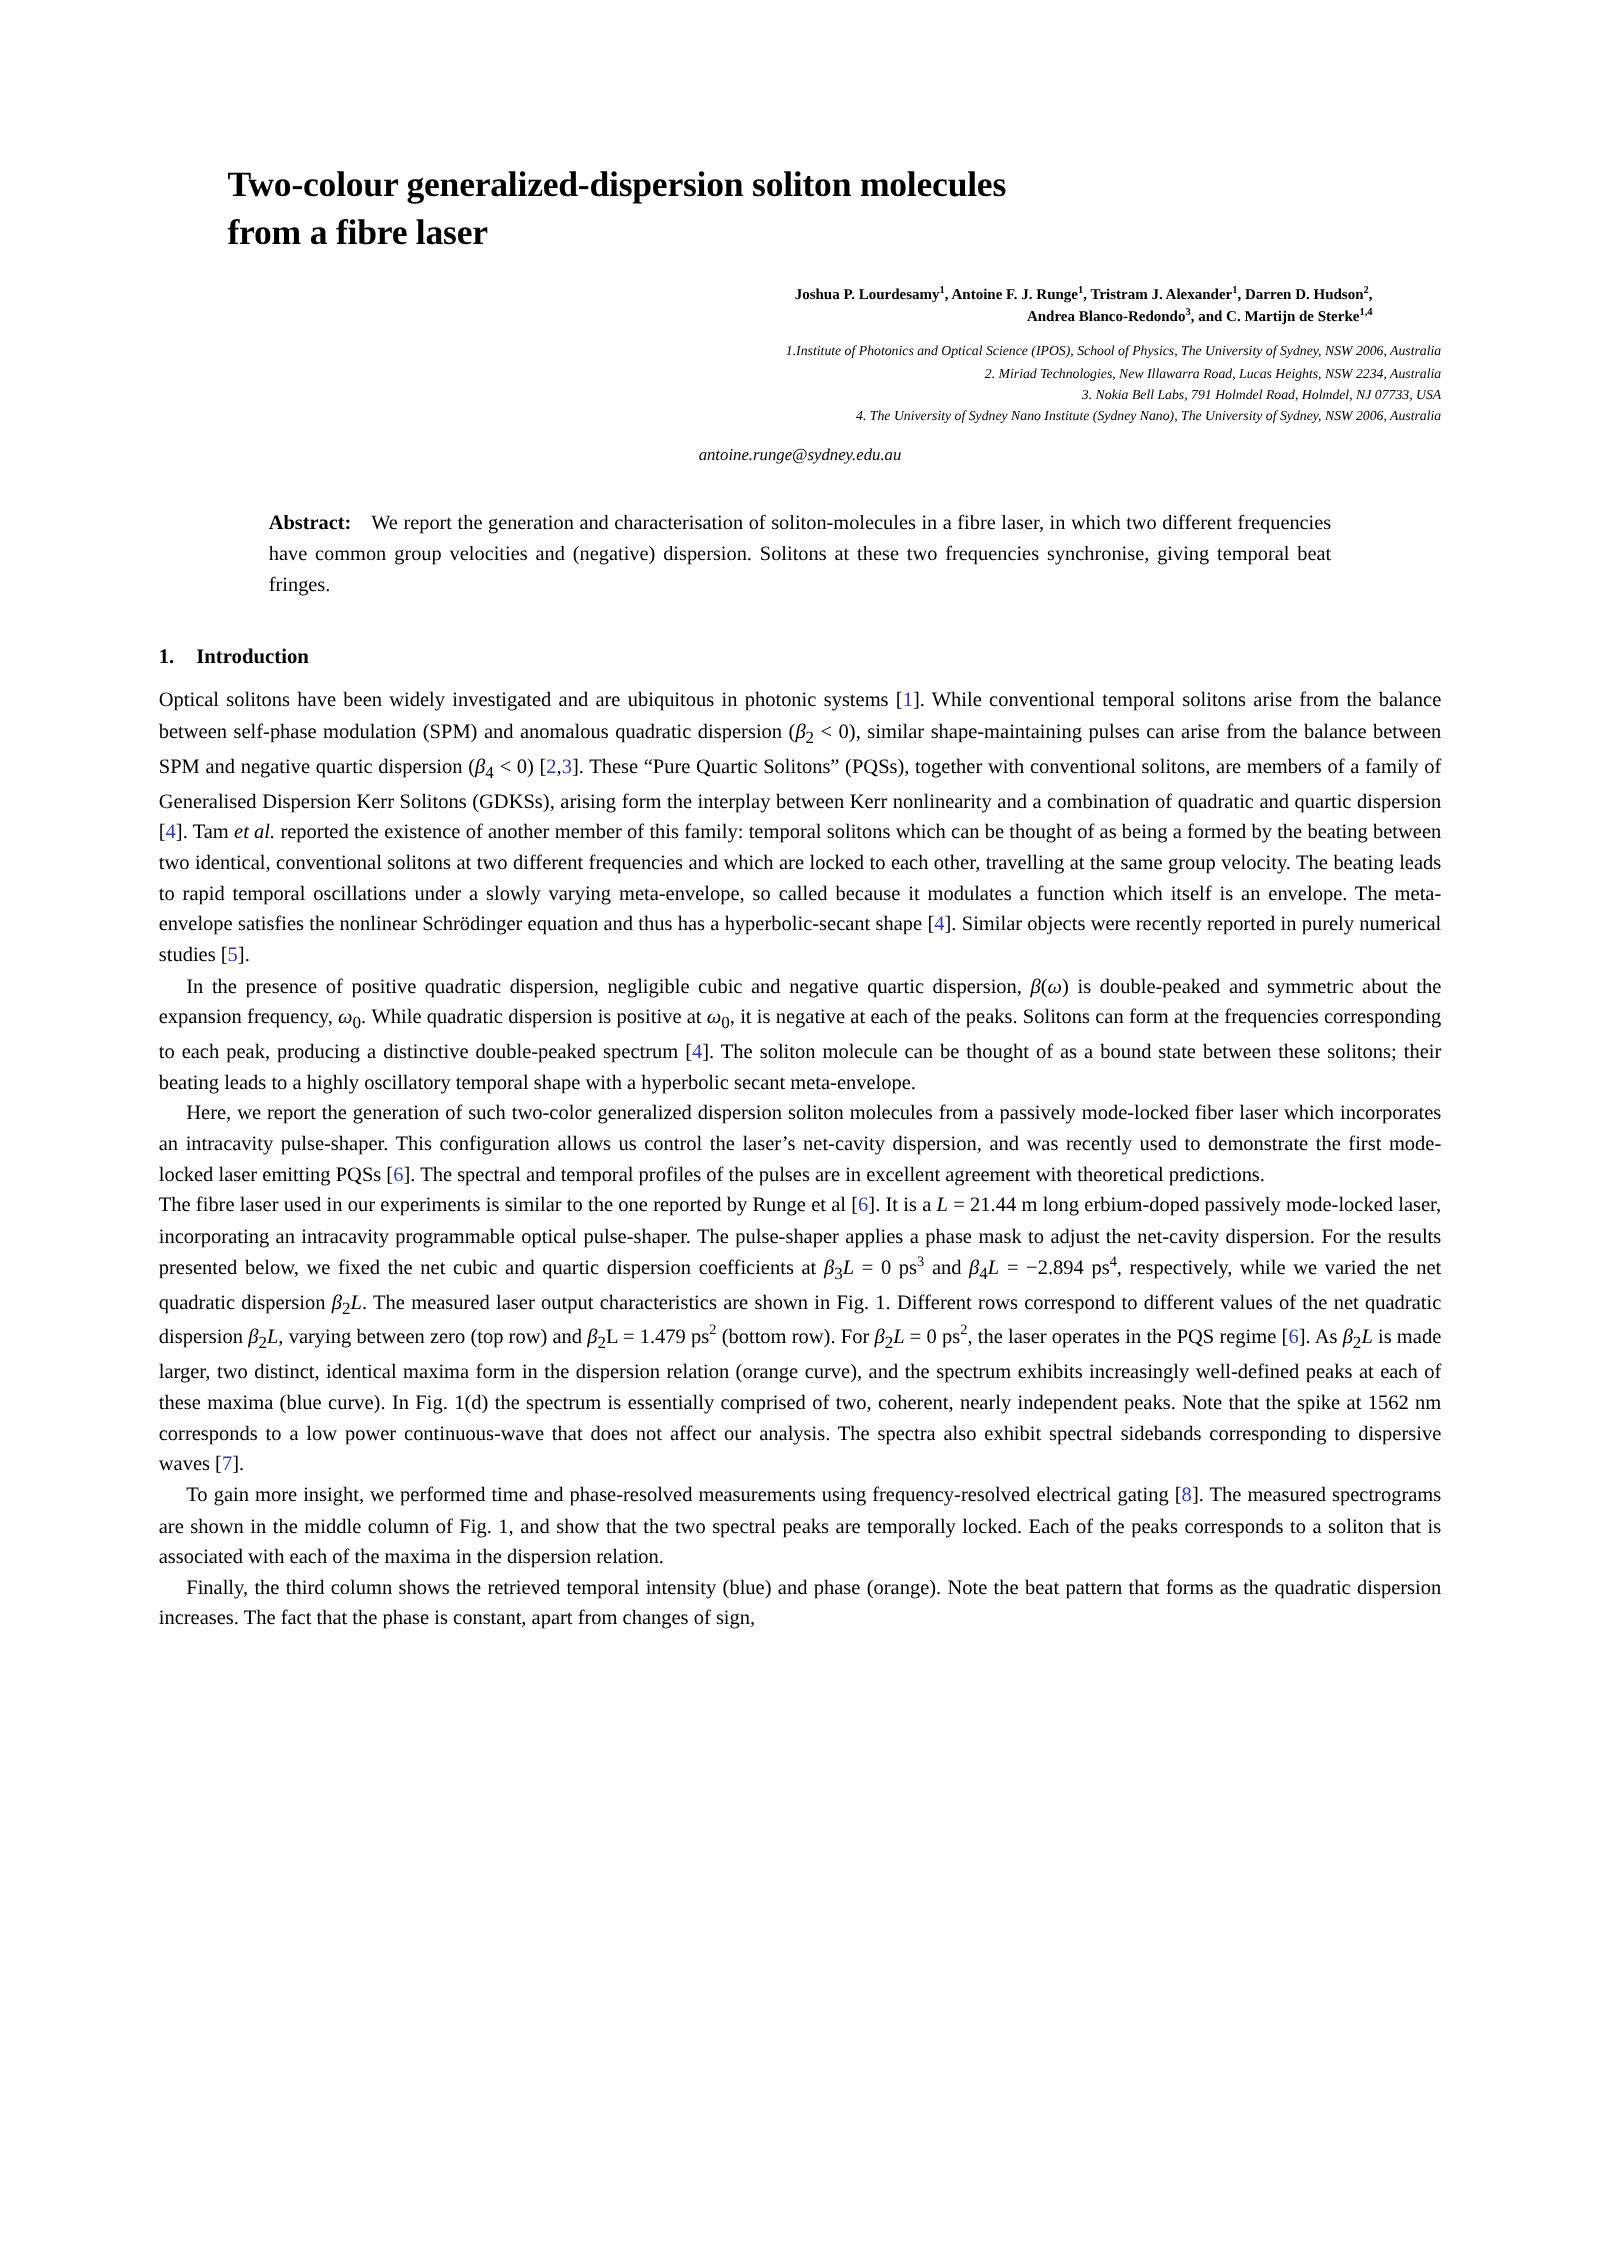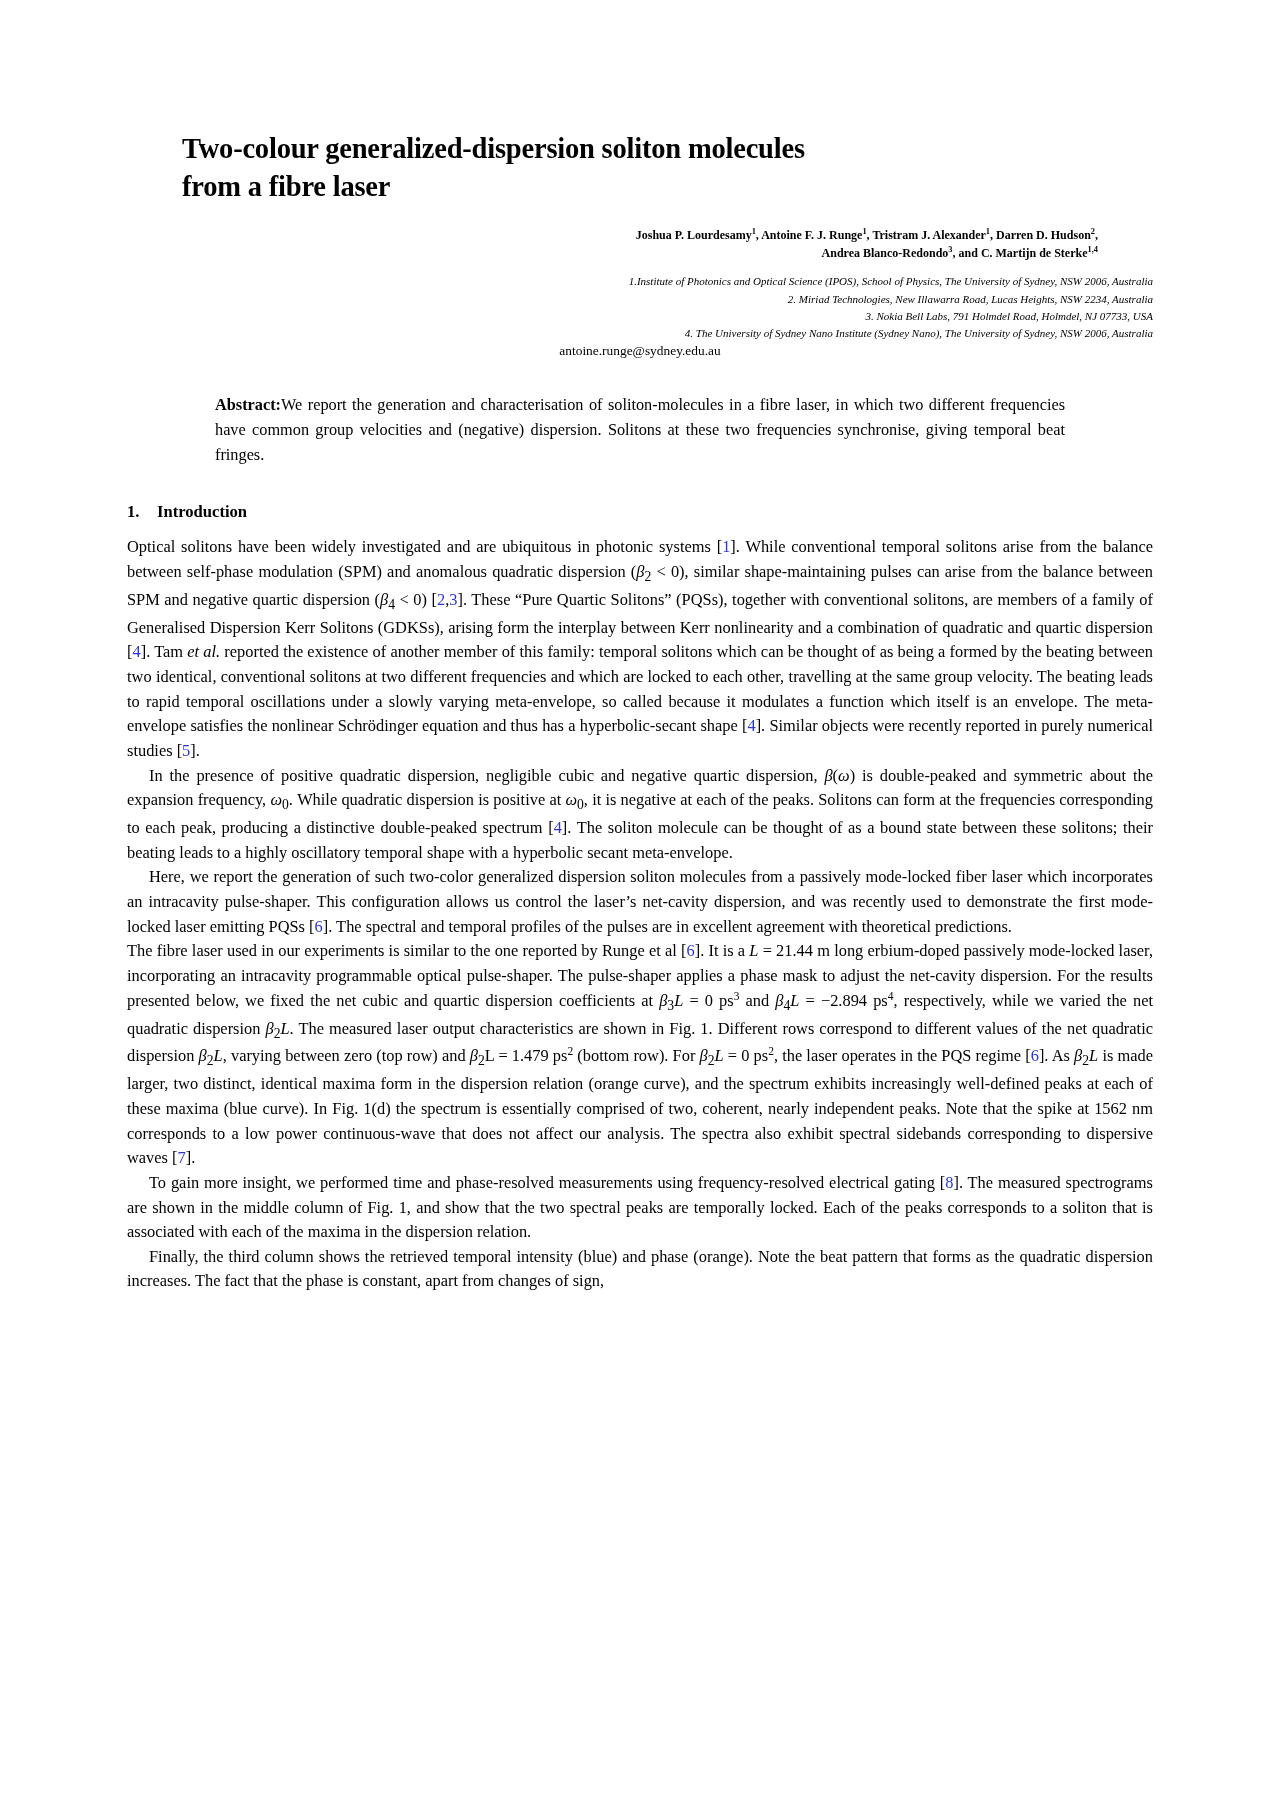--- a/index.html
+++ b/index.html
@@ -56,35 +56,38 @@
   
   .affiliations {
     margin-top: 11px;
     text-align: right;
     font-style: italic;
     font-size: 11px;
     line-height: 1.58;
   }
   .affil-line { display: block; }
   .email {
+    margin-top: 13px;
     text-align: center;
+    font-style: italic;
     font-size: 13.4px;
   }
 
   
   .abstract {
     margin-top: 34px;
     margin-left: 88px;
     margin-right: 88px;
     font-size: 16.3px;
     line-height: 1.53;
     text-align: justify;
   }
   .abstract-label {
     font-weight: bold;
+    margin-right: 16px;
   }
 
   
   h2.section {
     font-size: 16.6px;
     font-weight: bold;
     margin: 34px 0 14px 0;
     padding: 0;
     line-height: 1.2;
   }

